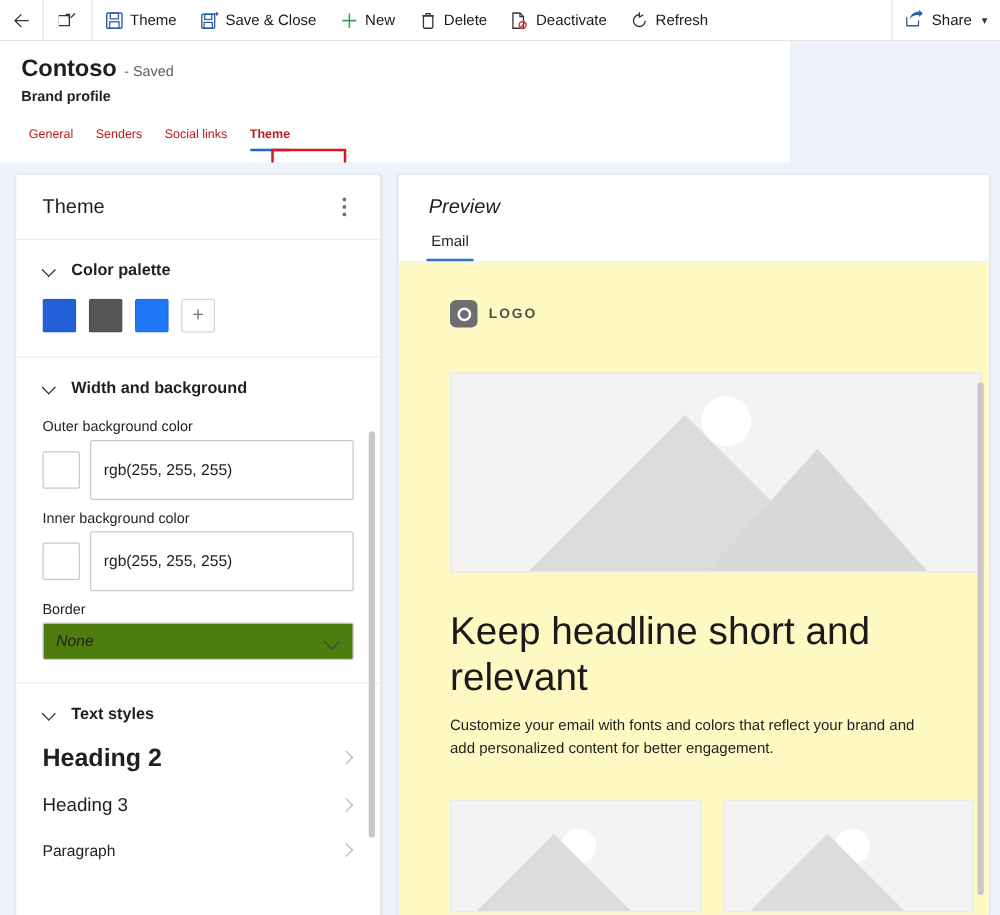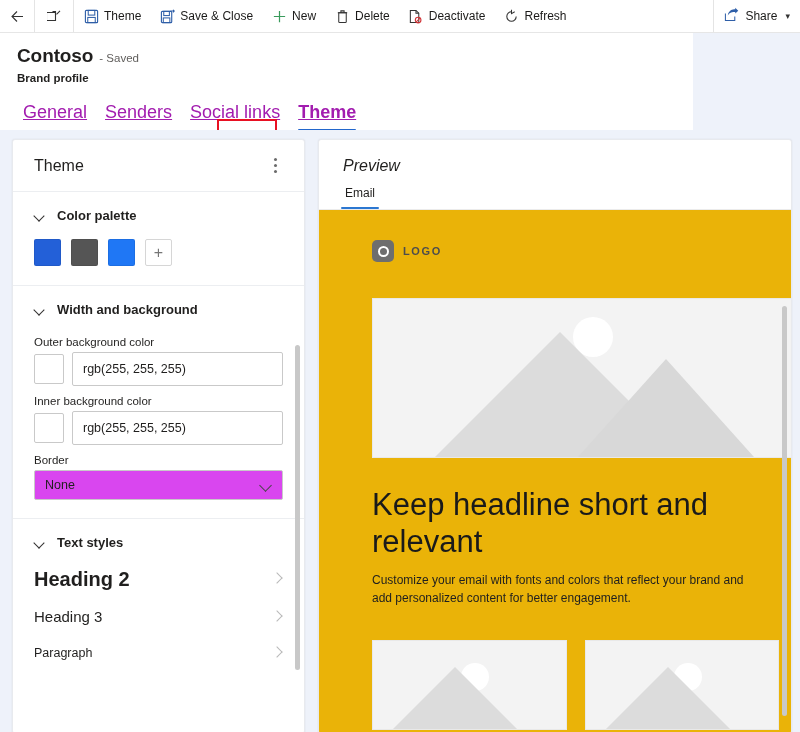--- a/index.html
+++ b/index.html
@@ -51,41 +51,41 @@
   .cmd-spacer { flex: 1 1 auto; }
   .cmd-share {
     height: 32px; display: flex; align-items: center; gap: 6px;
     padding: 0 10px; font-size: 12px; color: #1b1a19;
   }
   .cmd-chev { font-size: 9px; color: #333; margin-left: 2px; }
 
   
   .pagehead {
     position: absolute; left: 0; top: 33px;
-    width: 693px; height: 97px;
+    width: 632px; height: 97px;
     background: #ffffff;
   }
   .title-row {
     position: absolute; left: 17px; top: 12px;
     display: flex; align-items: baseline; gap: 6px;
   }
   .title-main { font-size: 19px; font-weight: bold; color: #201f1e; letter-spacing: -0.1px; }
   .title-saved { font-size: 11.5px; color: #605e5c; }
   .subtitle {
     position: absolute; left: 17px; top: 39px;
     font-size: 11.5px; font-weight: bold; color: #201f1e;
   }
   .tabs {
     position: absolute; left: 14px; top: 64px;
     display: flex; align-items: flex-start;
   }
   .tab {
     position: relative;
     padding: 5px 9px 10px 9px;
-    font-size: 18px; color: #a21caf; text-decoration: underline;
+    font-size: 10px; color: #b91c1c;
   }
   .tab.active { font-weight: bold; }
   .tab.active .tab-underline {
     position: absolute; left: 9px; right: 9px; bottom: 2px;
     height: 2px; background: #2266cc; border-radius: 1px;
   }
   .tab-highlight {
     position: absolute;
     left: 217px; top: 86px;
     width: 60px; height: 44px;
@@ -163,34 +163,35 @@
     margin: 9px 0 4px 0;
   }
   .field-row { display: flex; align-items: center; gap: 8px; }
   .color-chip {
     width: 30px; height: 30px;
     background: #ffffff;
     border: 1px solid #c9c9c9; border-radius: 2px;
     flex: 0 0 30px;
   }
   .text-input {
-    flex: 1 1 auto; height: 34px;
+    flex: 1 1 auto; height: 48px;
     border: 1px solid #c9c9c9; border-radius: 2px;
     display: flex; align-items: center;
     padding: 0 10px;
     font-size: 12.5px; color: #201f1e;
     background: #fff;
   }
   .select-box {
     height: 30px; margin-top: 2px;
     border: 1px solid #c9c9c9; border-radius: 2px;
     display: flex; align-items: center; justify-content: space-between;
     padding: 0 10px;
     font-size: 12.5px; color: #201f1e;
-    background: #d946ef;
+    background: #4d7c0f;
+    font-style: italic;
   }
   .sel-chev {
     width: 12px; height: 12px; position: relative;
   }
   .sel-chev::before {
     content: ""; position: absolute; left: 1px; top: 2px;
     width: 8px; height: 8px;
     border-right: 1.2px solid #444;
     border-bottom: 1.2px solid #444;
     transform: rotate(45deg);
@@ -242,23 +243,23 @@
   }
   .ptab.active .ptab-underline {
     position: absolute; left: -2px; right: -2px; bottom: 0;
     height: 2.5px; background: #2b77d1; border-radius: 1px;
   }
   .preview-sep {
     height: 1px; background: #ebebeb; margin-top: 0;
   }
   .preview-body {
     position: relative;
-    padding: 0 0 0 12px;
+    padding: 0 0 0 0;
     height: 522px;
-    background: #eab308;
+    background: #fef9c3;
     overflow: hidden;
   }
   .email-canvas { padding: 30px 12px 0 41px; }
 
   .logo-row { display: flex; align-items: center; gap: 9px; }
   .logo-mark {
     width: 22px; height: 22px; border-radius: 5px;
     background: #6e6e6e;
     display: flex; align-items: center; justify-content: center;
   }

